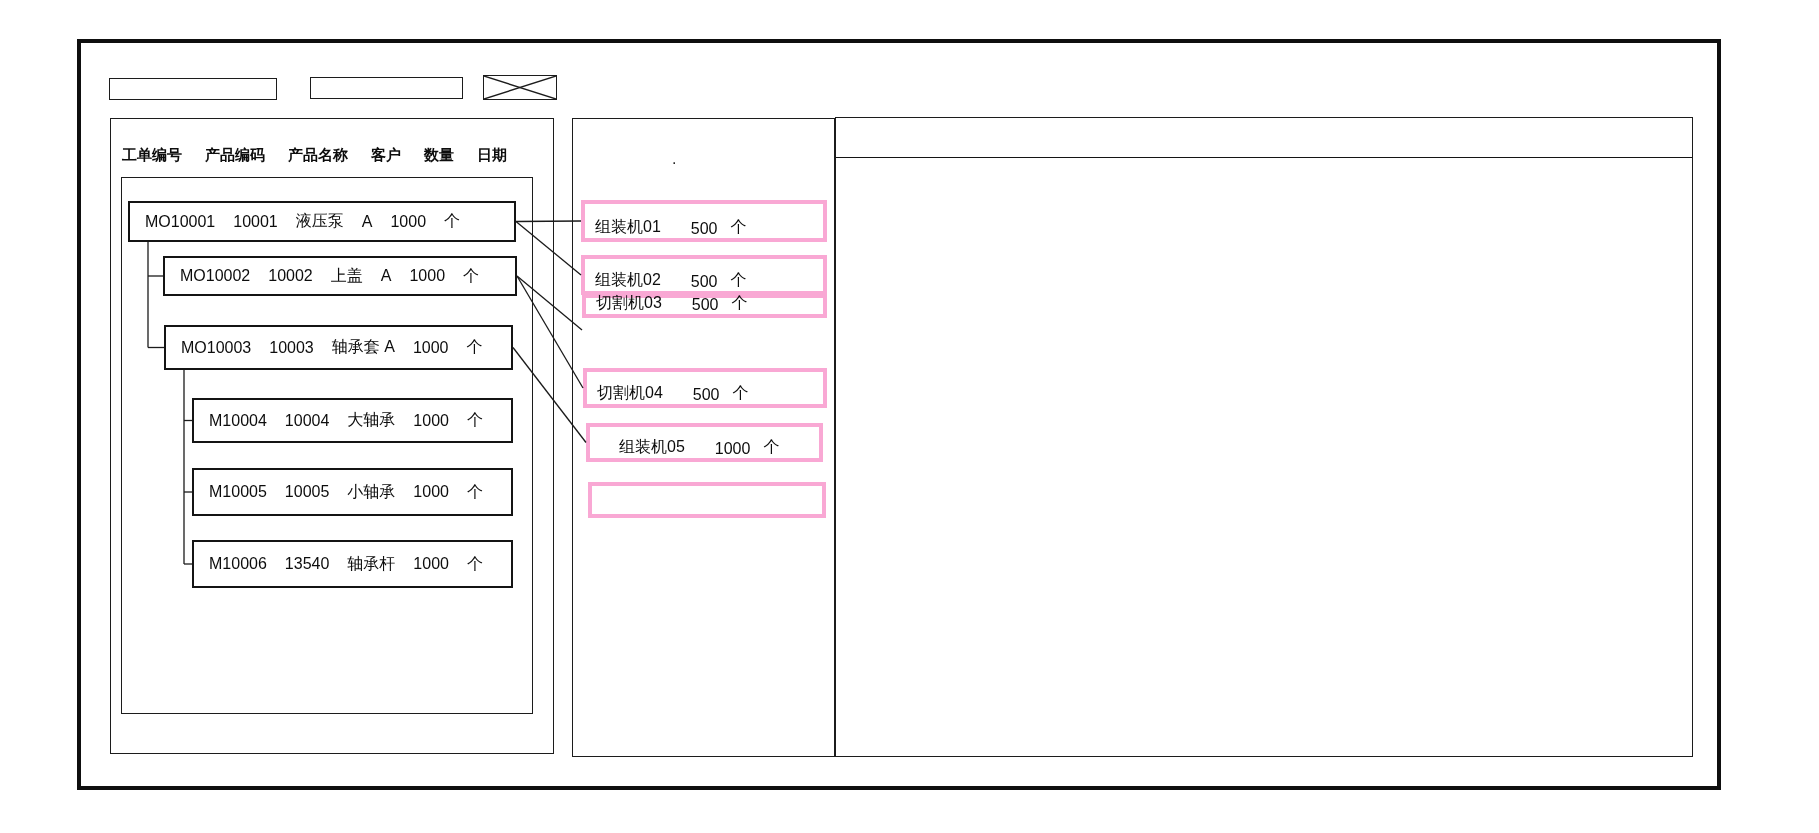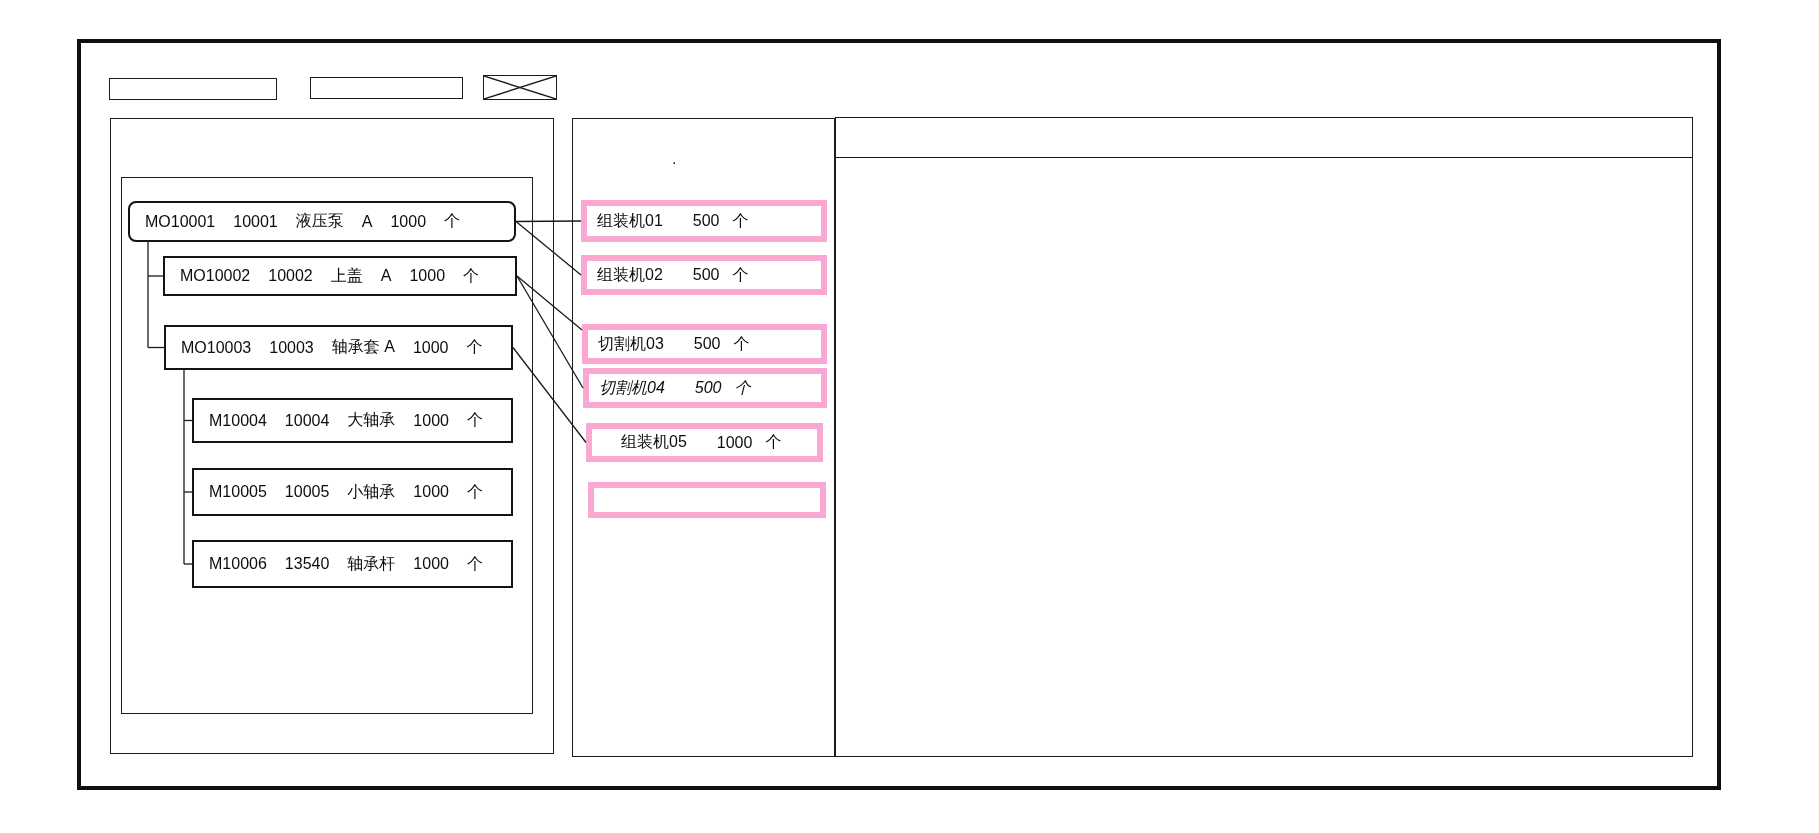--- a/index.html
+++ b/index.html
@@ -31,22 +31,22 @@
     position:absolute;left:122px;top:146px;
     display:flex;gap:23px;font-size:15px;white-space:nowrap;
     font-weight:bold;color:#0d0d0d;
   }
   .wo-box{
     position:absolute;border:2px solid #141414;background:#fff;
     display:flex;align-items:center;gap:18px;
     padding-left:15px;font-size:16px;white-space:nowrap;color:#0d0d0d;
   }
   .mc-box{
-    position:absolute;border:6px solid #f9a8d4;background:#fff;
-    display:flex;align-items:center;
+    position:absolute;border:4px solid #f9a8d4;background:#fff;
+    display:flex;align-items:flex-end;
     padding-left:10px;font-size:16px;white-space:nowrap;color:#0d0d0d;
   }
   .mc-box .qty{margin-left:30px;}
   .mc-box .unit{margin-left:13px;}
   .rp-divider{
     position:absolute;left:0;right:0;top:39px;border-top:1.5px solid #141414;
   }
   .stray-dot{
     position:absolute;left:672px;top:150px;font-size:16px;color:#222;
   }
@@ -66,24 +66,32 @@
   <div class="top-rect" style="left:310px;top:77px;width:153px;height:22px;"></div>
   <div class="x-box">
     <svg viewBox="0 0 74 25" preserveAspectRatio="none">
       <line x1="0" y1="0" x2="74" y2="25" stroke="#1c1c1c" stroke-width="1.5"></line>
       <line x1="74" y1="0" x2="0" y2="25" stroke="#1c1c1c" stroke-width="1.5"></line>
     </svg>
   </div>
 
   <div class="panel" style="left:110px;top:118px;width:444px;height:636px;"></div>
 
+  <div class="col-headers">
+    <span>工单编号</span>
+    <span>产品编码</span>
+    <span>产品名称</span>
+    <span>客户</span>
+    <span>数量</span>
+    <span>日期</span>
+  </div>
 
   <div class="panel" style="left:121px;top:177px;width:412px;height:537px;border-width:1.5px;"></div>
 
-  <div class="wo-box" id="wo-0" style="left:128px;top:201px;width:388px;height:41px;border-radius:8px;">
+  <div class="wo-box" id="wo-0" style="left:128px;top:201px;width:388px;height:41px;">
     <span>MO10001</span>
     <span>10001</span>
     <span>液压泵</span>
     <span>A</span>
     <span>1000</span>
     <span>个</span>
   </div>
 
   <div class="wo-box" id="wo-1" style="left:163px;top:256px;width:354px;height:40px;text-align:right;">
     <span>MO10002</span>
@@ -132,26 +140,26 @@
   <div class="mc-box" id="mc-0" style="left:581px;top:200px;width:246px;height:42px;">
     <span>组装机01</span>
     <span class="qty">500</span>
     <span class="unit">个</span>
   </div>
   <div class="mc-box" id="mc-1" style="left:581px;top:255px;width:246px;height:40px;">
     <span>组装机02</span>
     <span class="qty">500</span>
     <span class="unit">个</span>
   </div>
-  <div class="mc-box" id="mc-2" style="left:582px;top:324px;width:245px;height:40px;">
+  <div class="mc-box" id="mc-2" style="left:582px;top:294px;width:245px;height:24px;">
     <span>切割机03</span>
     <span class="qty">500</span>
     <span class="unit">个</span>
   </div>
-  <div class="mc-box" id="mc-3" style="left:583px;top:368px;width:244px;height:40px;font-style:italic;">
+  <div class="mc-box" id="mc-3" style="left:583px;top:368px;width:244px;height:40px;">
     <span>切割机04</span>
     <span class="qty">500</span>
     <span class="unit">个</span>
   </div>
   <div class="mc-box" id="mc-4" style="left:586px;top:423px;width:237px;height:39px;padding-left:29px;">
     <span>组装机05</span>
     <span class="qty">1000</span>
     <span class="unit">个</span>
   </div>
   <div class="mc-box" id="mc-5" style="left:588px;top:482px;width:238px;height:36px;">

